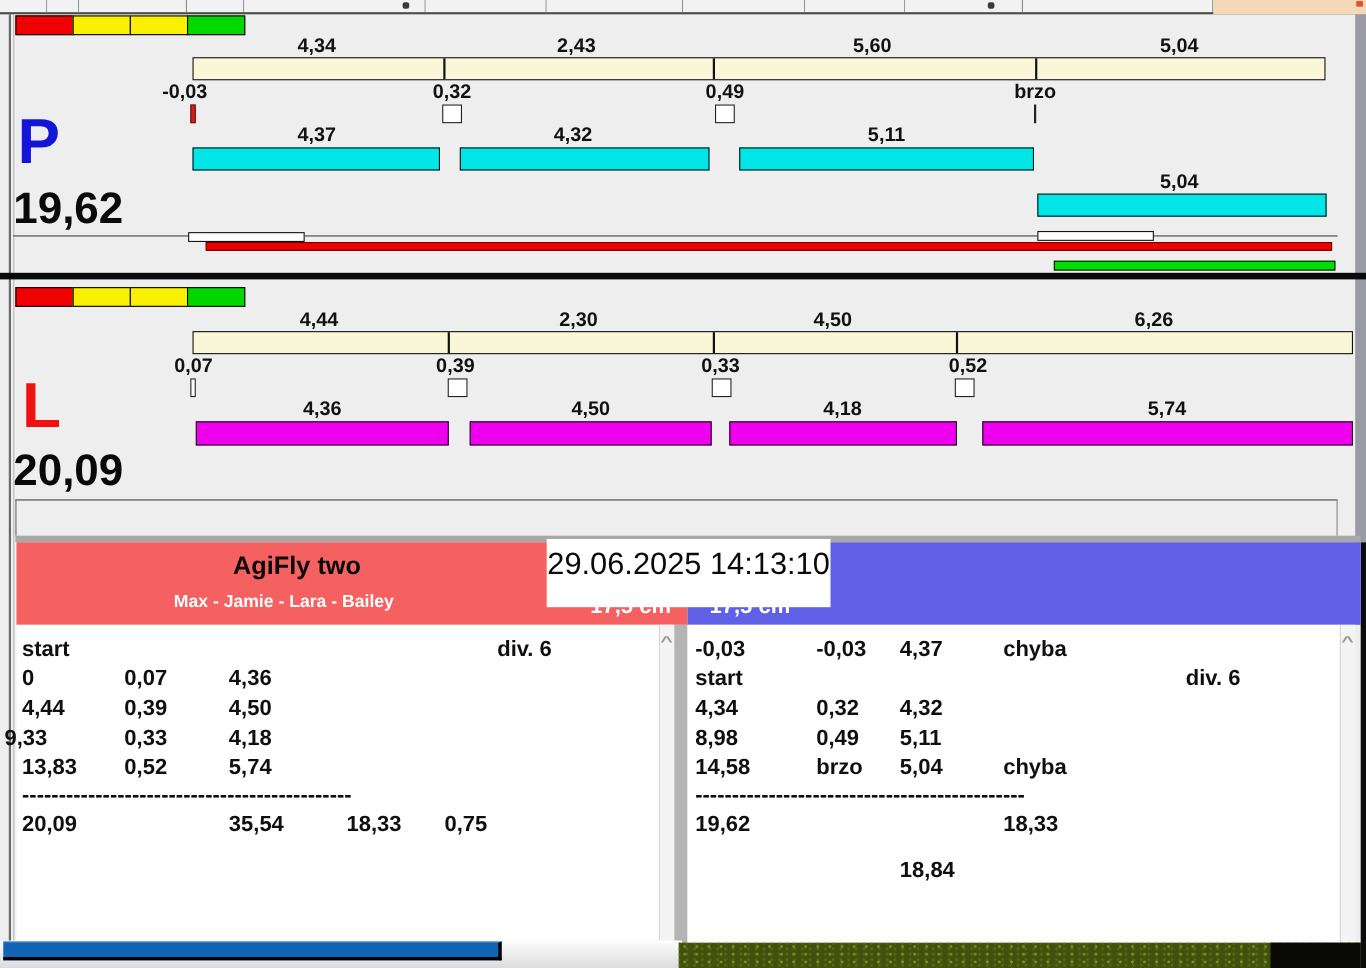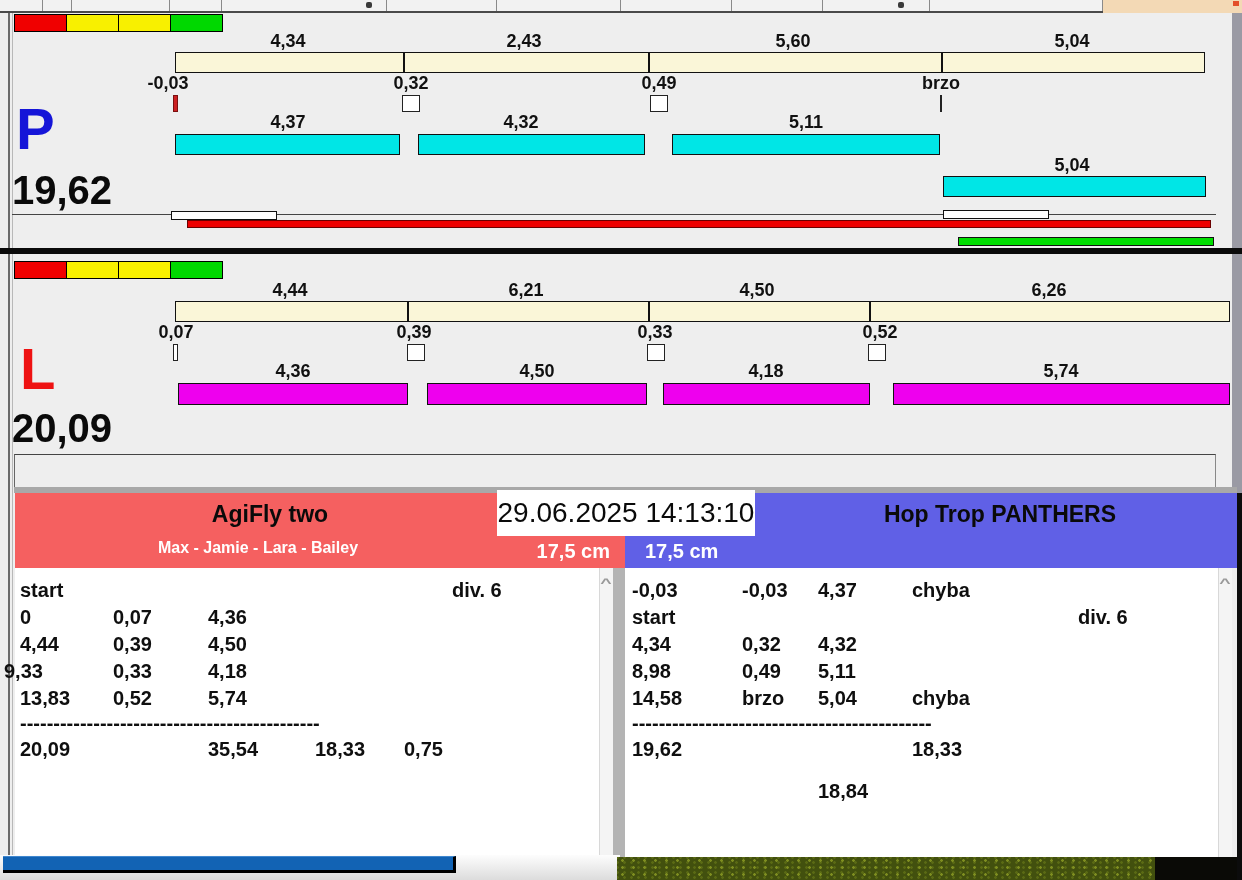--- a/index.html
+++ b/index.html
@@ -147,21 +147,21 @@
 
   <section>
     <div class="squares" style="left:15px;top:261px;">
       <span class="sq sq-red"></span>
       <span class="sq sq-yel"></span>
       <span class="sq sq-yel"></span>
       <span class="sq sq-grn"></span>
     </div>
 
     <span class="blbl" style="left:290px;top:280px;">4,44</span>
-    <span class="blbl" style="left:526px;top:280px;">6,21</span>
+    <span class="blbl" style="left:526px;top:280px;">2,30</span>
     <span class="blbl" style="left:757px;top:280px;">4,50</span>
     <span class="blbl" style="left:1049px;top:280px;">6,26</span>
 
     <div class="bar split-bar" style="left:175px;top:301px;width:1055px;">
       <span class="split-div" style="left:231px;"></span>
       <span class="split-div" style="left:472px;"></span>
       <span class="split-div" style="left:693px;"></span>
     </div>
 
     <span class="blbl" style="left:176px;top:322px;">0,07</span>
@@ -191,24 +191,23 @@
   </section>
 
   <div class="graybar" style="left:14px;top:487px;width:1223px;height:6px;"></div>
 
   <div class="hdr hdr-left" style="left:15px;top:493px;width:610px;"></div>
   <span class="team-name" style="left:15px;top:501px;width:486px;">AgiFly two</span>
   <span class="dog-names" style="left:15px;top:539px;width:486px;">Max - Jamie - Lara - Bailey</span>
   <span class="jump-h" style="left:470px;top:540px;width:140px;text-align:right;">17,5 cm</span>
 
   <div class="hdr hdr-right" style="left:625px;top:493px;width:612px;"></div>
-  <span class="team-name" style="left:739px;top:501px;width:498px;">Hop Trop PANTHERS</span>
   <span class="jump-h" style="left:645px;top:540px;">17,5 cm</span>
 
-  <div class="stamp" style="left:497px;top:490px;width:258px;height:46px;">29.06.2025 14:13:10</div>
+  <div class="stamp" style="left:497px;top:490px;width:258px;height:62px;">29.06.2025 14:13:10</div>
 
   <div class="tablebg" style="left:15px;top:568px;width:598px;height:287px;"></div>
   <div class="scrollstrip" style="left:599px;top:568px;height:287px;"></div>
   <span class="scrollup" style="left:599px;top:575px;">^</span>
 
   <span class="cell" style="left:20px;top:579px;">start</span>
   <span class="cell" style="left:452px;top:579px;">div. 6</span>
 
   <span class="cell" style="left:20px;top:606px;">0</span>
   <span class="cell" style="left:113px;top:606px;">0,07</span>

